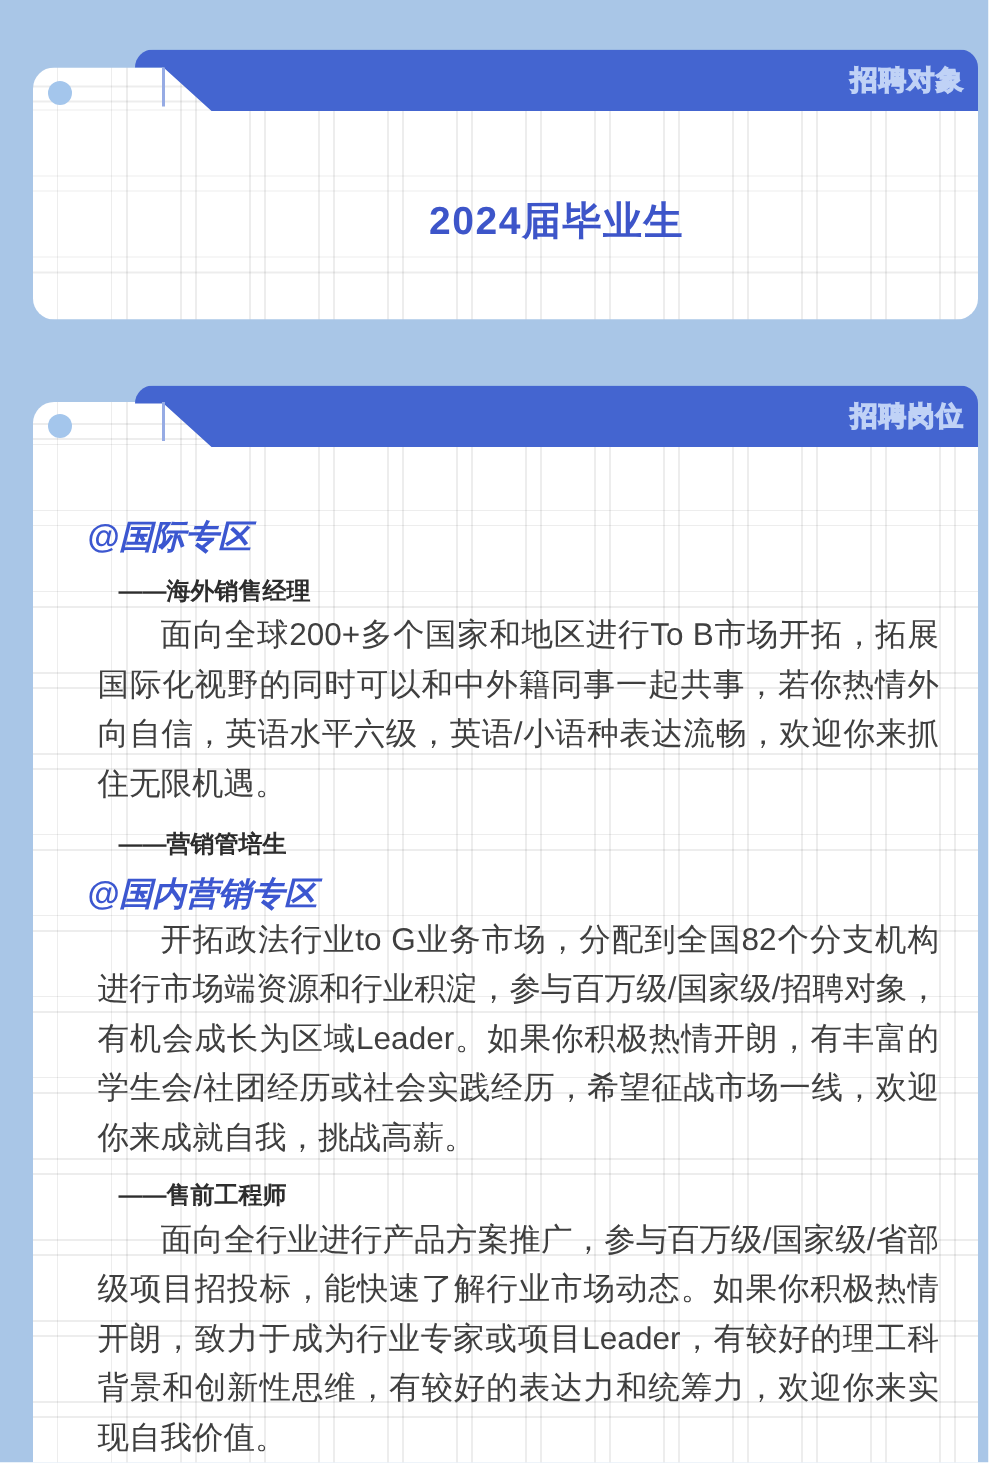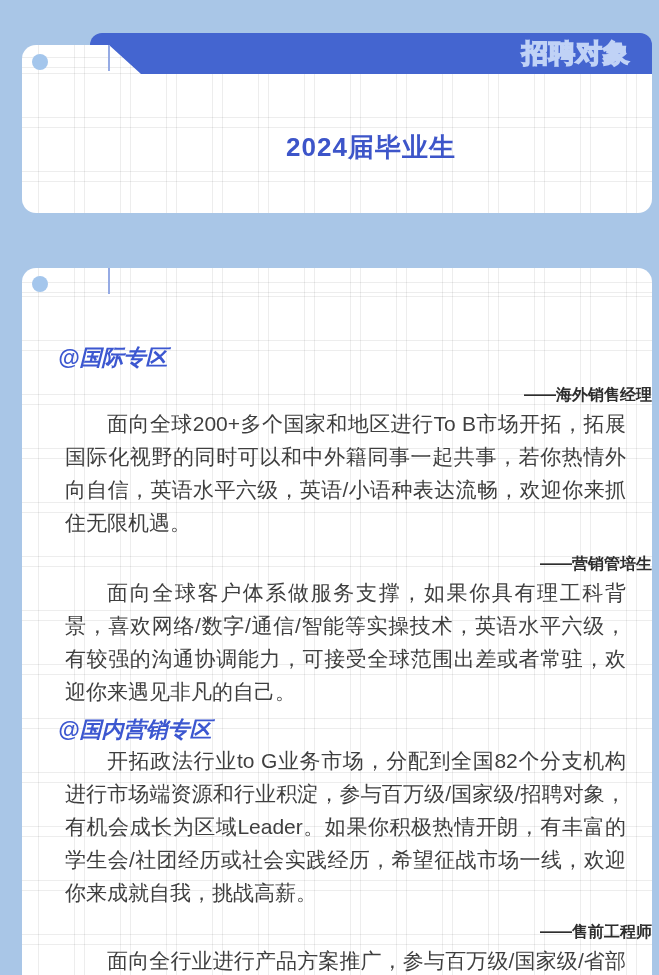--- a/index.html
+++ b/index.html
@@ -38,24 +38,24 @@
     height: 41px;
     background: var(--band, #4465d0);
     border-radius: 12px 12px 0 0;
     clip-path: polygon(0 0, 100% 0, 100% 100%, 51px 100%, 19px 12px, 0 12px);
   }
   #target-band { top: 33px; }
   #positions-band { top: 257px; }
   .band-title {
     position: absolute;
     top: 0;
-    right: 22px;
+    right: 9px;
     line-height: 41px;
-    font-size: 26px;
-    font-weight: bold;
+    font-size: 18px;
+    font-weight: normal;
     letter-spacing: 1px;
     color: transparent;
     -webkit-text-stroke: 1.6px var(--outline, #c0d2f6);
   }
   .fold-line {
     position: absolute;
     left: 108px;
     width: 2px;
     height: 26px;
     background: #96abe4;
@@ -104,23 +104,23 @@
   }
   .job-desc {
     margin: 2px 26px 0 43px;
     font-size: 21px;
     color: #3f3f3f;
     line-height: 33px;
     text-indent: 2em;
     text-align: justify;
   }
   .mt78 { margin-top: 78px; }
-  .mt15 { margin-top: 15px; text-align: right; }
+  .mt15 { margin-top: 15px; }
   .mt17 { margin-top: 17px; }
-  .mt13 { margin-top: 13px; text-align: right; }
+  .mt13 { margin-top: 13px; }
   .mt10 { margin-top: 10px; }
 </style>
 </head>
 <body>
 
 <div id="canvas" style="background: rgb(169, 198, 231);">
 
   <div id="target-card" class="card"></div>
   <div id="target-band" class="band">
     <span class="band-title">招聘对象</span>
@@ -129,26 +129,28 @@
   <div id="target-dot" class="corner-dot"></div>
   <div id="target-text">2024届毕业生</div>
 
   <div id="positions-card" class="card">
     <div class="zone-title mt78">@国际专区</div>
 
     <div class="job-name mt15">——海外销售经理</div>
     <div class="job-desc">面向全球200+多个国家和地区进行To B市场开拓，拓展国际化视野的同时可以和中外籍同事一起共事，若你热情外向自信，英语水平六级，英语/小语种表达流畅，欢迎你来抓住无限机遇。</div>
 
     <div class="job-name mt15">——营销管培生</div>
-    <div class="job-desc">面向全球客户体系做服务支撑，如果你具有理工科背景，喜欢网络/数字/通信/智能等实操技术，英语水平六级，有较强的沟通协调能力，可接受全球范围出差或者常驻，欢迎你来遇见非凡的自己。</div>
 
     <div class="zone-title mt10">@国内营销专区</div>
 
     <div class="job-desc">开拓政法行业to G业务市场，分配到全国82个分支机构进行市场端资源和行业积淀，参与百万级/国家级/招聘对象，有机会成长为区域Leader。如果你积极热情开朗，有丰富的学生会/社团经历或社会实践经历，希望征战市场一线，欢迎你来成就自我，挑战高薪。</div>
 
     <div class="job-name mt13">——售前工程师</div>
     <div class="job-desc">面向全行业进行产品方案推广，参与百万级/国家级/省部级项目招投标，能快速了解行业市场动态。如果你积极热情开朗，致力于成为行业专家或项目Leader，有较好的理工科背景和创新性思维，有较好的表达力和统筹力，欢迎你来实现自我价值。</div>
   </div>
 
+  <div id="positions-band" class="band">
+    <span class="band-title">招聘岗位</span>
+  </div>
   <div id="positions-fold" class="fold-line"></div>
   <div id="positions-dot" class="corner-dot"></div>
 
 </div>
 
 </body></html>

